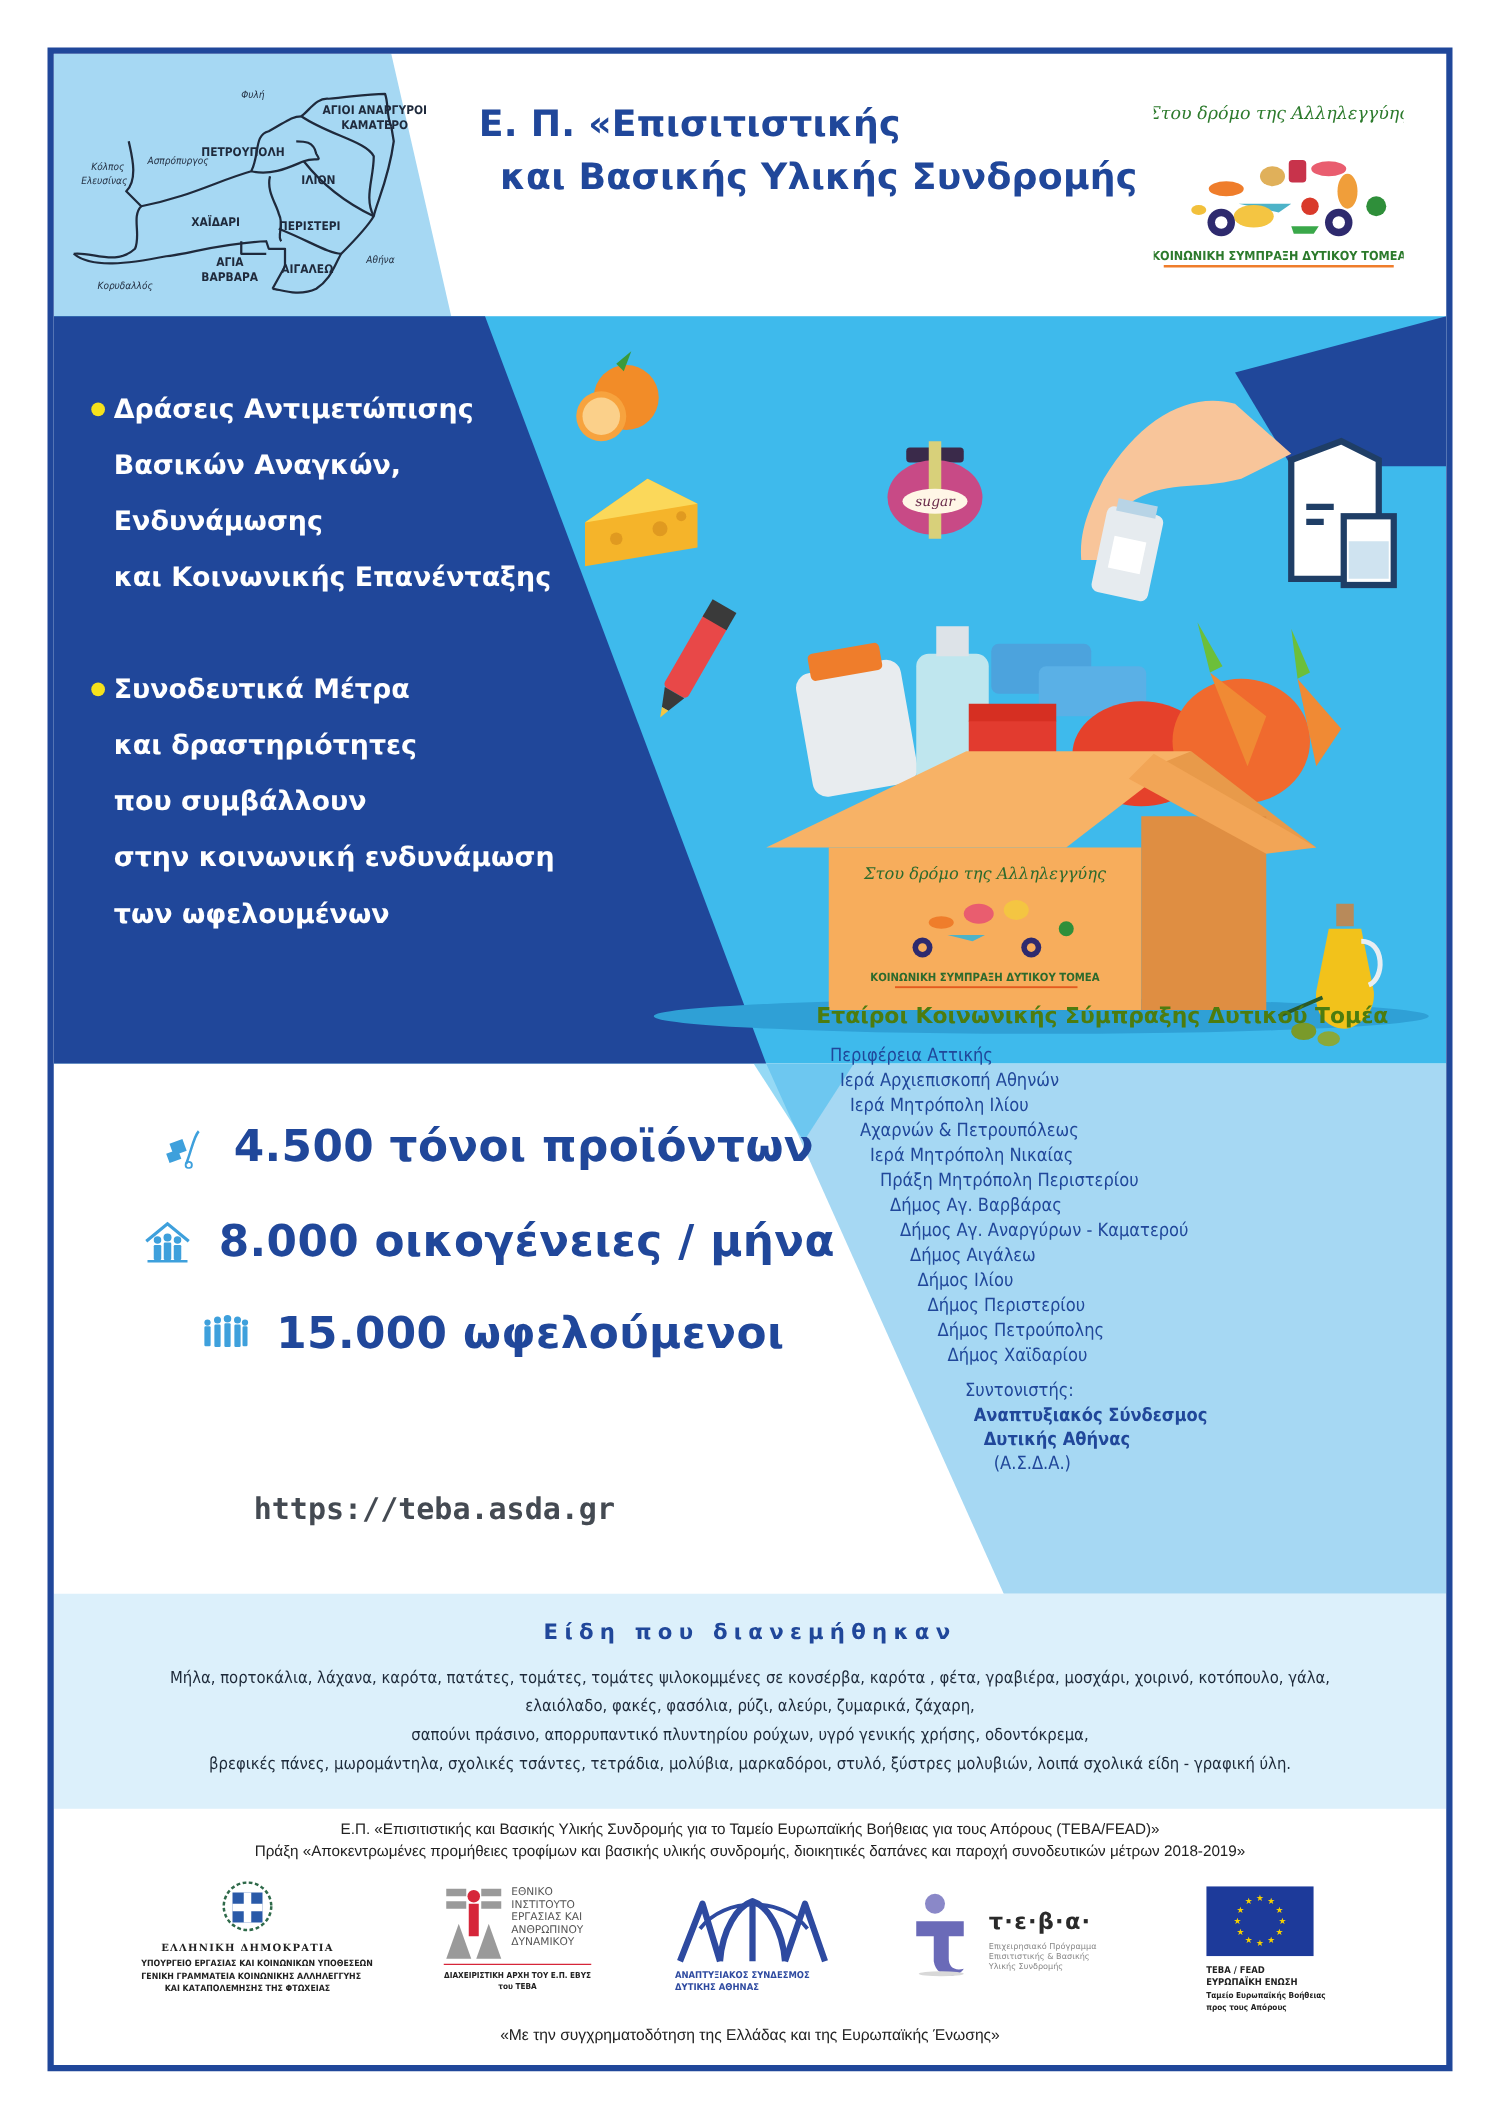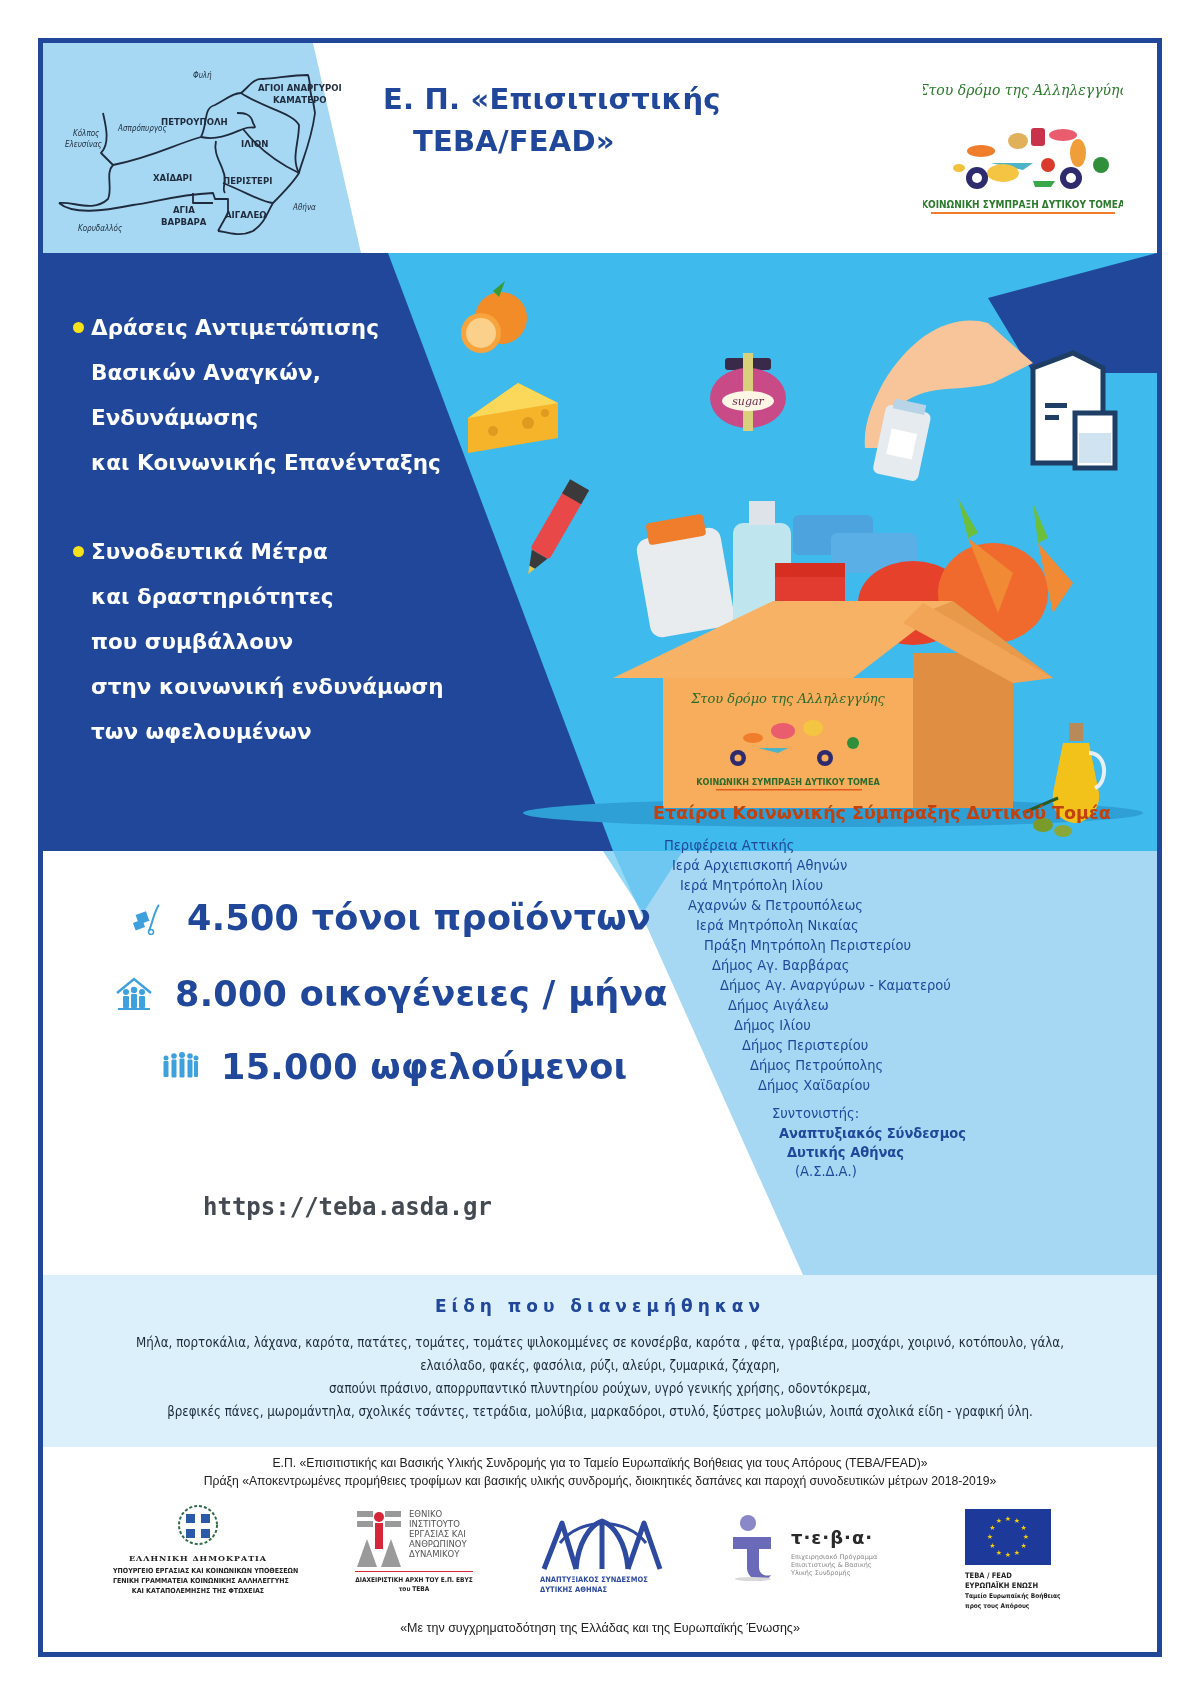--- a/index.html
+++ b/index.html
@@ -23,21 +23,21 @@
   .bullet-group+.bullet-group{margin-top:44px;}
   .dot{position:absolute;left:2px;top:17px;width:11px;height:11px;border-radius:50%;background:#f5e21b;}
   .bullet-line{white-space:nowrap;}
   
   .illus{position:absolute;left:390px;top:210px;width:724px;height:610px;}
   
   .stat{position:absolute;display:flex;align-items:center;color:#20479a;font-weight:bold;font-family:"DejaVu Sans","Liberation Sans",sans-serif;font-size:35px;white-space:nowrap;letter-spacing:0.3px;}
   .stat svg{margin-right:22px;flex:none;}
   .url{position:absolute;left:160px;top:1152px;font-family:"DejaVu Sans Mono","Liberation Mono",monospace;font-weight:bold;font-size:24px;color:#444a52;}
   
-  .partners-title{position:absolute;left:610px;top:760px;color:#c2410c;font-weight:bold;font-size:17.5px;white-space:nowrap;font-family:"DejaVu Sans","Liberation Sans",sans-serif;}
+  .partners-title{position:absolute;left:610px;top:760px;color:#4d7c0f;font-weight:bold;font-size:17.5px;white-space:nowrap;font-family:"DejaVu Sans","Liberation Sans",sans-serif;}
   .partner{position:absolute;color:#20479a;font-size:14.5px;white-space:nowrap;font-family:"DejaVu Sans Condensed","DejaVu Sans",sans-serif;}
   .partner.bold{font-weight:bold;}
   
   .items-title{position:absolute;left:0;width:1114px;top:1150px;text-align:center;color:#20479a;font-weight:bold;font-size:17px;letter-spacing:5px;}
   .items-line{position:absolute;left:0;width:1114px;text-align:center;color:#1e2a3a;font-size:13.2px;white-space:nowrap;font-family:"DejaVu Sans Condensed","DejaVu Sans",sans-serif;}
   
   .foot-line{position:absolute;left:0;width:1114px;text-align:center;color:#222;font-size:12.2px;white-space:nowrap;font-family:"Liberation Sans Narrow","Liberation Sans",sans-serif;}
   .flogo{position:absolute;}
   .tiny{font-size:8px;line-height:10px;color:#222;font-weight:bold;text-align:center;font-family:"DejaVu Sans Condensed","DejaVu Sans",sans-serif;white-space:nowrap;}
   .cofund{position:absolute;left:0;width:1114px;top:1578px;text-align:center;font-size:12.5px;color:#222;font-family:"Liberation Sans","DejaVu Sans",sans-serif;}
@@ -92,21 +92,21 @@
       <text x="100" y="128">ΧΑΪΔΑΡΙ</text>
       <text x="170" y="131">ΠΕΡΙΣΤΕΡΙ</text>
       <text x="120" y="160">ΑΓΙΑ</text>
       <text x="108" y="172">ΒΑΡΒΑΡΑ</text>
       <text x="172" y="165">ΑΙΓΑΛΕΩ</text>
     </g>
   </svg>
 
   <div class="title">
     <div class="l1">Ε. Π. «Επισιτιστικής</div>
-    <div class="l3">ΤΕΒΑ/FEAD»</div>
+    <div class="l2">και Βασικής Υλικής Συνδρομής</div>
   </div>
 
   <svg class="logo-top" viewBox="0 0 200 150">
     <text x="100" y="22" text-anchor="middle" font-family="DejaVu Serif, serif" font-style="italic" font-size="14" fill="#2c7a2c">Στου δρόμο της Αλληλεγγύης</text>
     <g>
       <ellipse cx="58" cy="78" rx="14" ry="6" fill="#ef7d2b"></ellipse>
       <ellipse cx="95" cy="68" rx="10" ry="8" fill="#e0b05a"></ellipse>
       <rect x="108" y="55" width="14" height="18" rx="3" fill="#c8334b"></rect>
       <ellipse cx="140" cy="62" rx="14" ry="6" fill="#e95d6f"></ellipse>
       <ellipse cx="155" cy="80" rx="8" ry="14" fill="#f09e3a"></ellipse>

